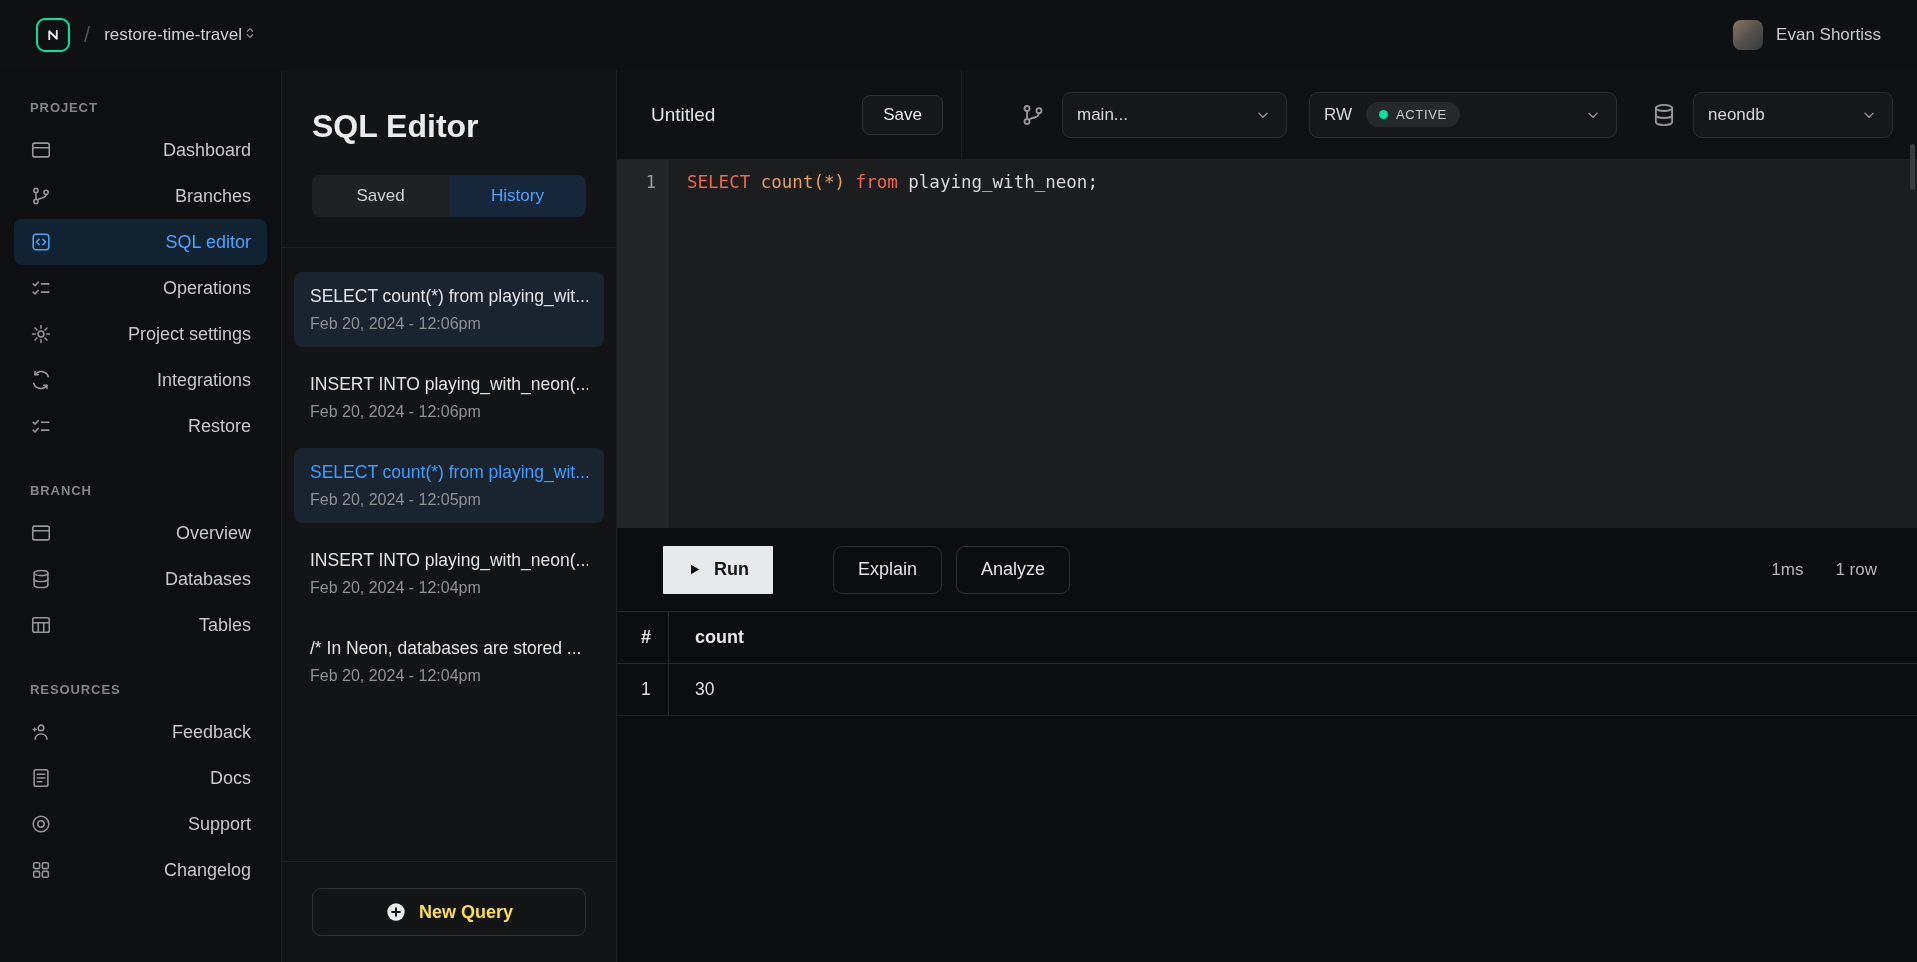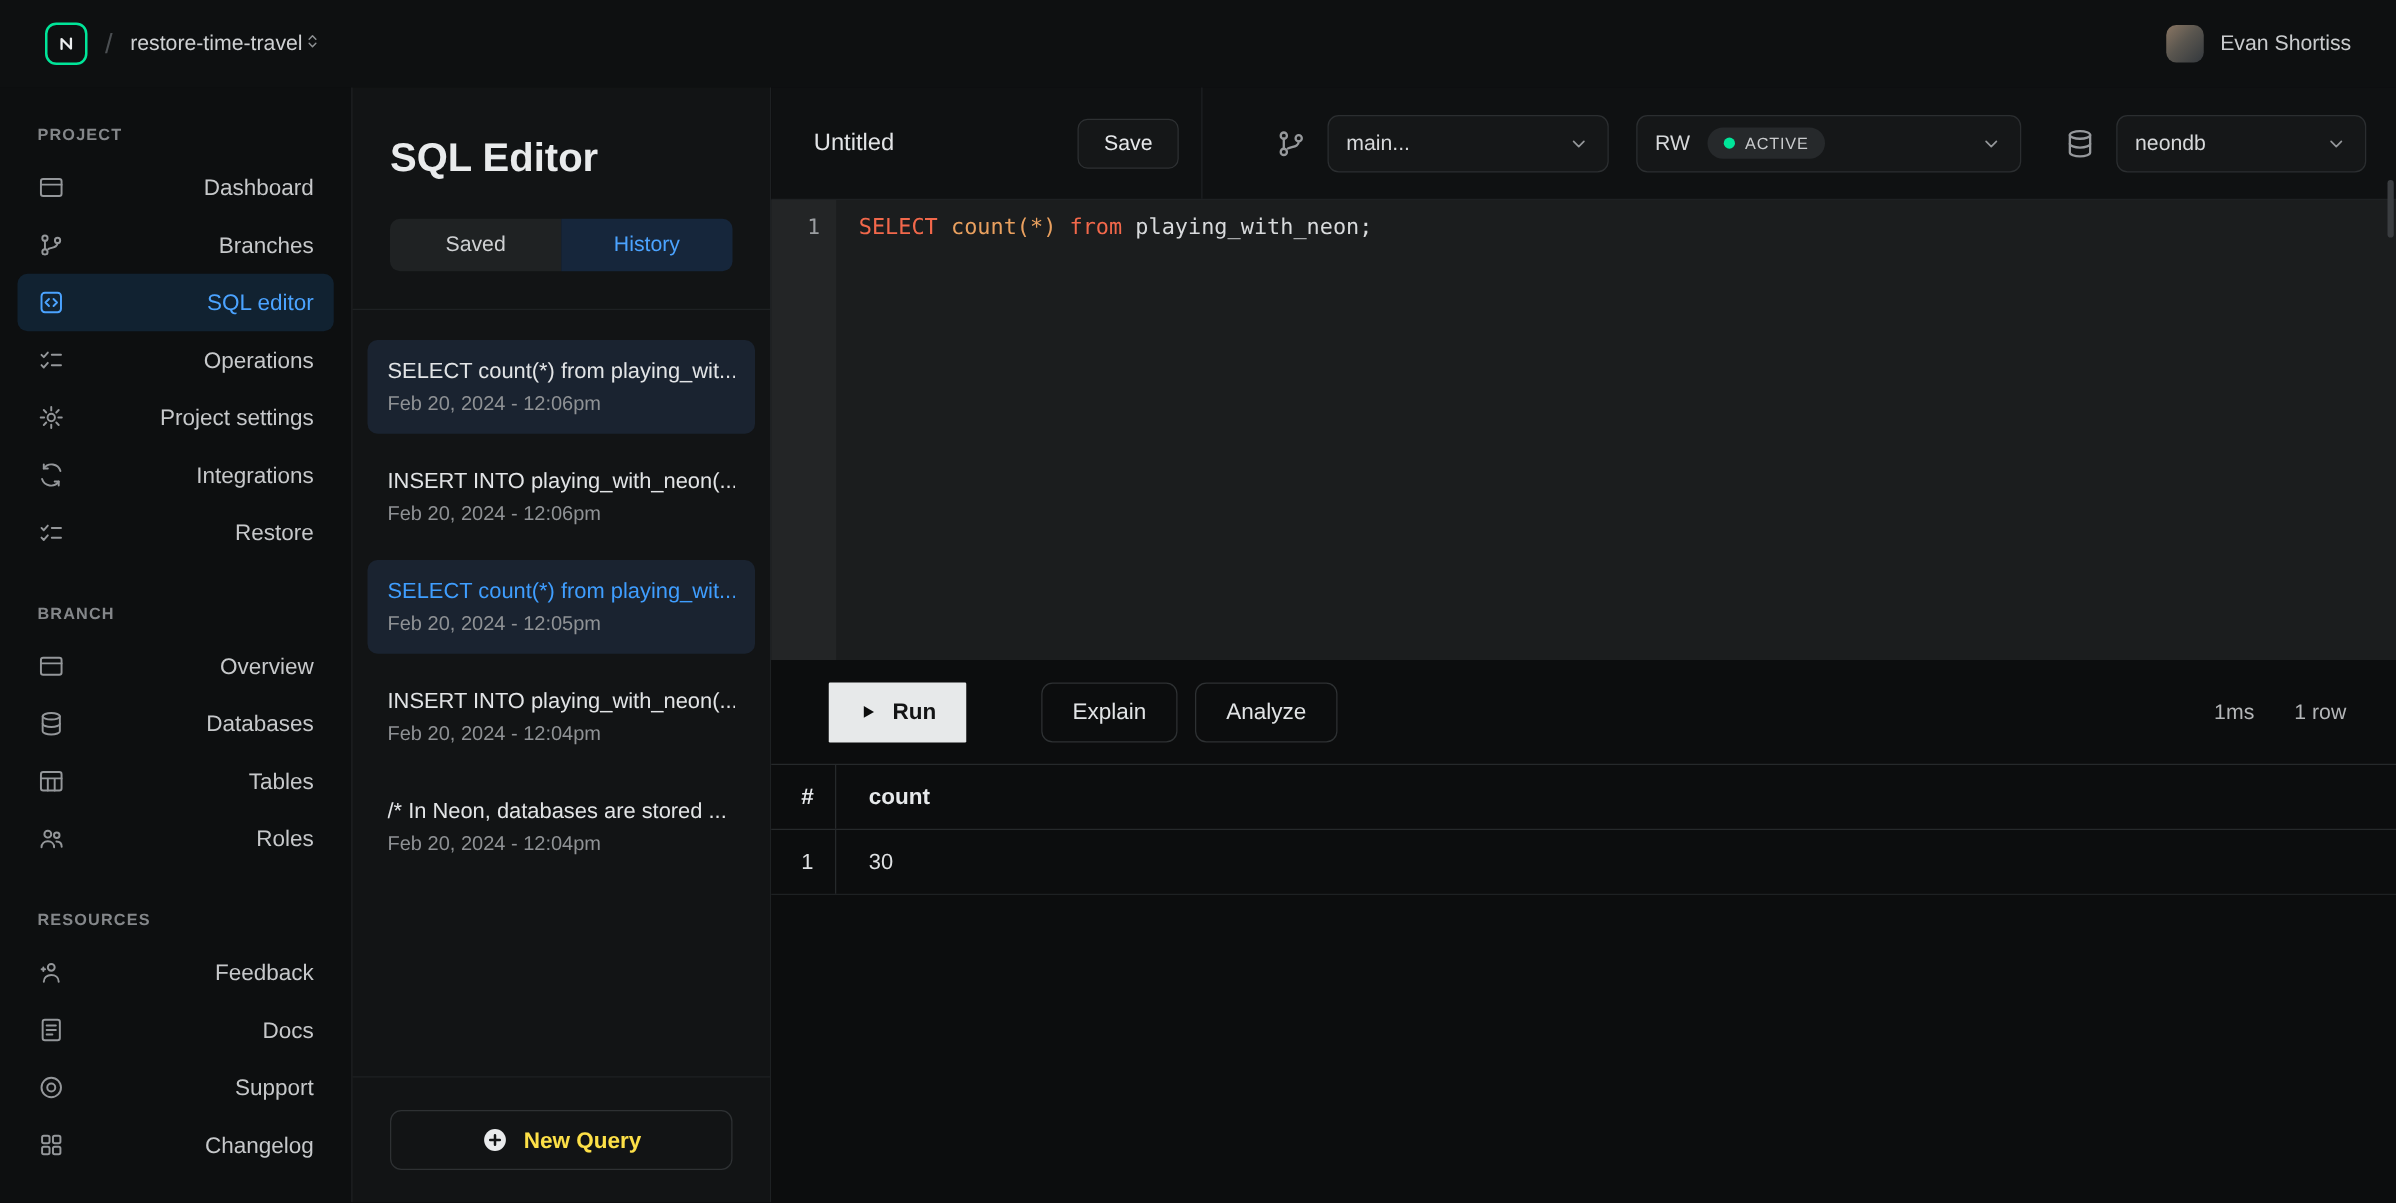--- a/index.html
+++ b/index.html
@@ -254,31 +254,20 @@
       </div>
       <div class="nav-item">
         <span class="icon">
           <svg viewBox="0 0 24 24">
               <rect x="3" y="4" width="18" height="16" rx="2"></rect>
               <path d="M3 9.5h18M9 9.5V20M15 9.5V20"></path>
             </svg>
           </span>
         <span>Tables</span>
       </div>
-      <div class="nav-item">
-        <span class="icon">
-          <svg viewBox="0 0 24 24">
-              <circle cx="9" cy="8" r="3"></circle>
-              <path d="M3.5 19.5c0-3.3 2.4-5.3 5.5-5.3s5.5 2 5.5 5.3"></path>
-              <circle cx="16.8" cy="9" r="2.4"></circle>
-              <path d="M16.5 14.4c2.8 0 4.6 1.8 4.6 4.6"></path>
-            </svg>
-          </span>
-        <span>Roles</span>
-      </div>
     </div>
 
     <div class="nav-section">
       <div class="nav-title">RESOURCES</div>
       <div class="nav-item">
         <span class="icon">
           <svg viewBox="0 0 24 24">
               <circle cx="12" cy="7.5" r="3"></circle>
               <path d="M5.5 20c0-3.6 2.9-5.8 6.5-5.8s6.5 2.2 6.5 5.8"></path>
               <path d="M3.6 9.2h3M5.1 7.7v3"></path>

